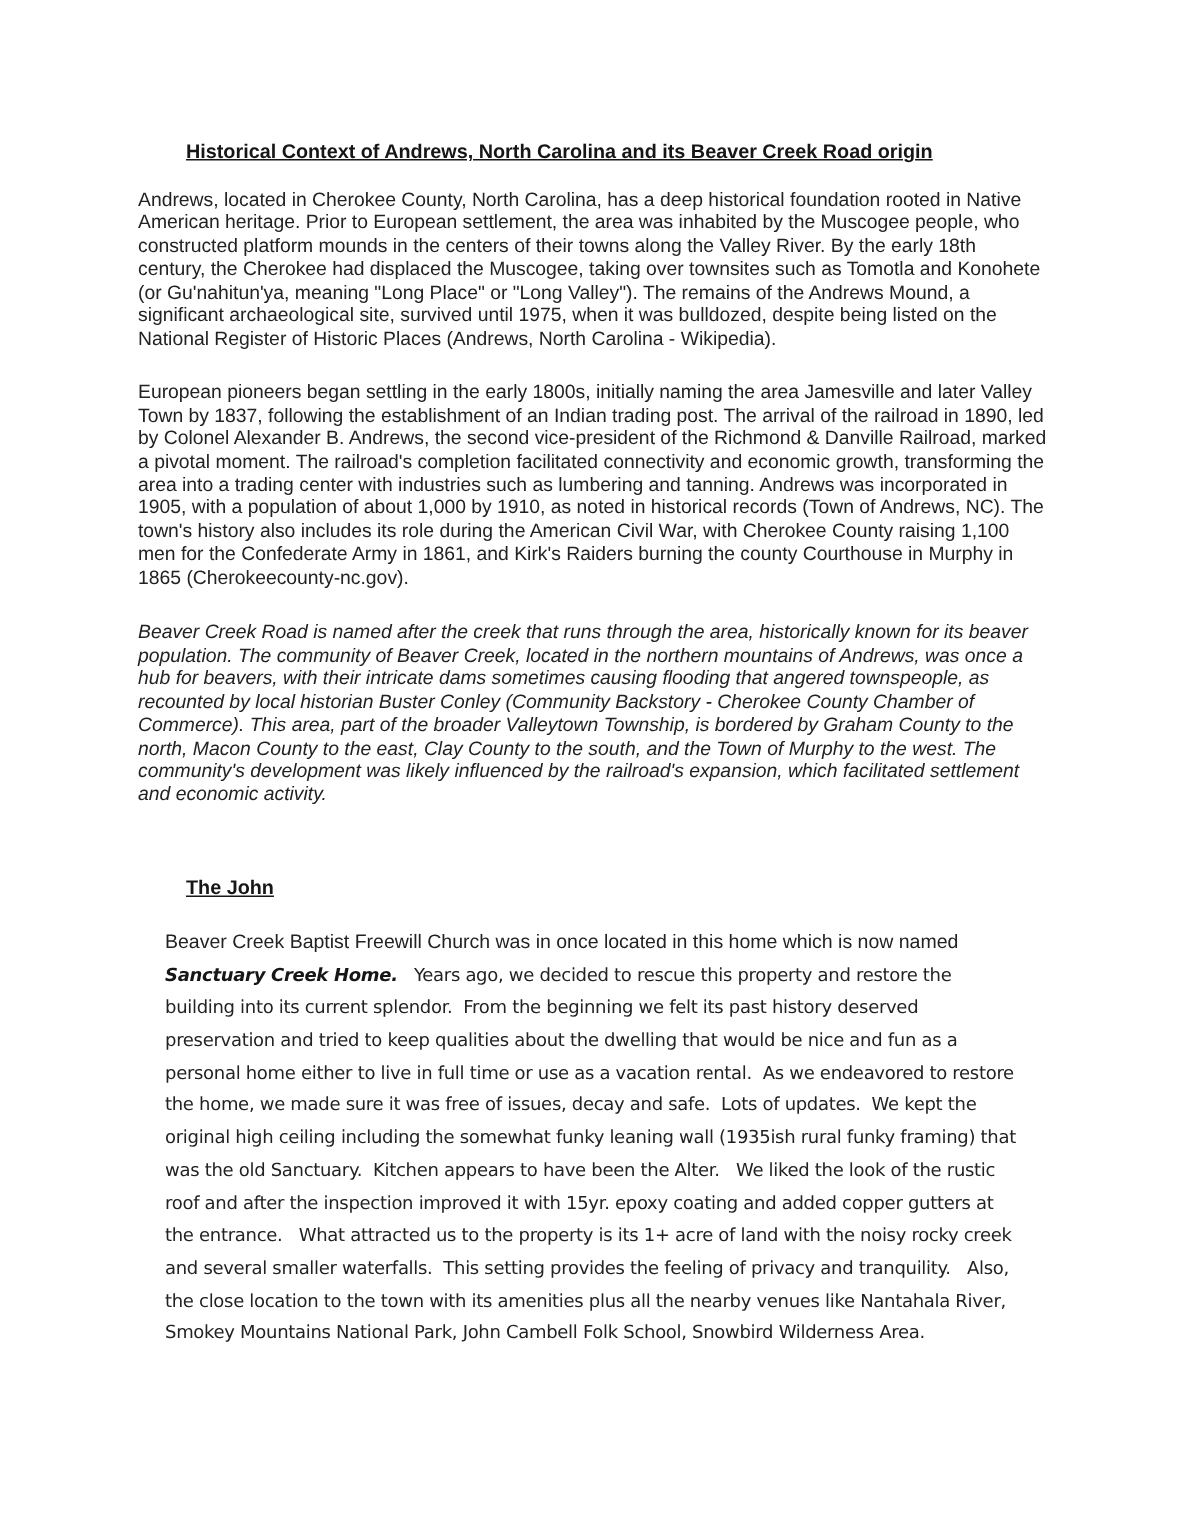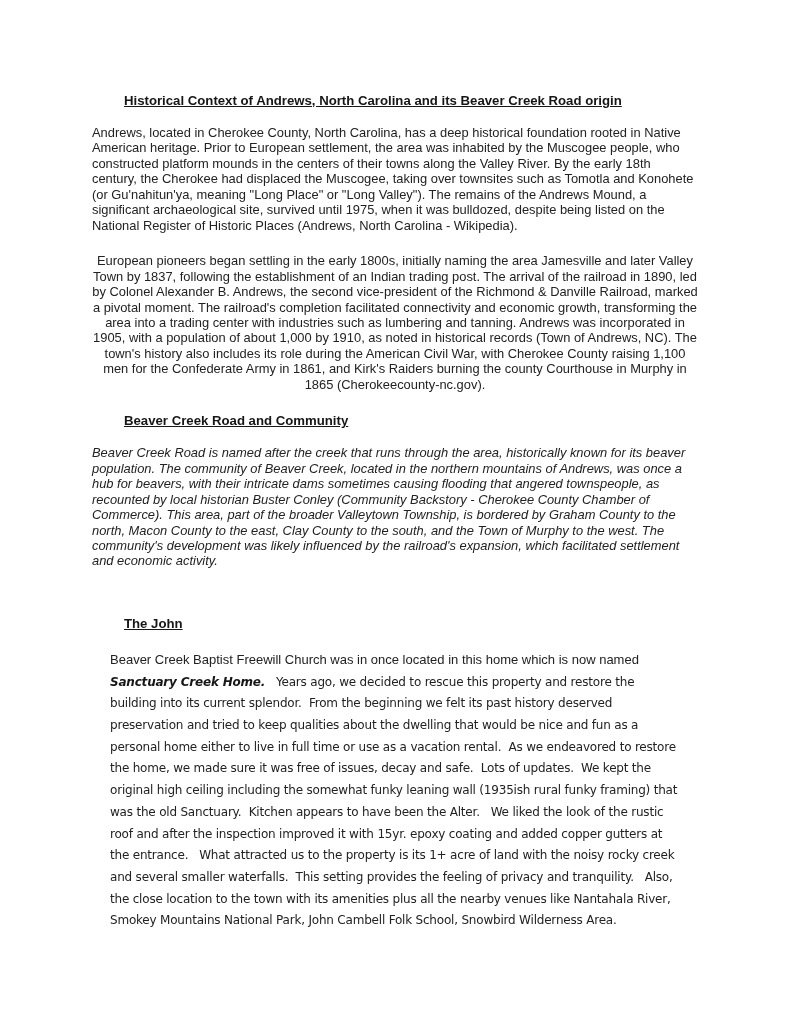--- a/index.html
+++ b/index.html
@@ -27,21 +27,21 @@
     margin: 0 0 17px 0;
     padding-left: 32px;
   }
   .body-para {
     font-family: "Liberation Sans", sans-serif;
     font-size: 12.9px;
     line-height: 15.45px;
     color: #222222;
     margin: 16px 0 20px 0;
   }
-  .body-para.p2 { margin-bottom: 21px; text-align: center; }
+  .body-para.p2 { margin-bottom: 21px; }
   .body-para.p3 { margin-bottom: 47px; font-style: italic; }
   .home-heading { margin-bottom: 15px; }
   .home-para {
     font-family: "DejaVu Sans", sans-serif;
     font-size: 12px;
     letter-spacing: -0.2px;
     line-height: 21.7px;
     color: #222222;
     margin: 18px;
     white-space: pre-wrap;
@@ -61,21 +61,20 @@
 <body>
 
 <div class="page">
 
   <h2 class="section-heading">Historical Context of Andrews, North Carolina and its Beaver Creek Road origin</h2>
 
   <p class="body-para p1">Andrews, located in Cherokee County, North Carolina, has a deep historical foundation rooted in Native American heritage. Prior to European settlement, the area was inhabited by the Muscogee people, who constructed platform mounds in the centers of their towns along the Valley River. By the early 18th century, the Cherokee had displaced the Muscogee, taking over townsites such as Tomotla and Konohete (or Gu'nahitun'ya, meaning "Long Place" or "Long Valley"). The remains of the Andrews Mound, a significant archaeological site, survived until 1975, when it was bulldozed, despite being listed on the National Register of Historic Places (Andrews, North Carolina - Wikipedia).</p>
 
   <p class="body-para p2">European pioneers began settling in the early 1800s, initially naming the area Jamesville and later Valley Town by 1837, following the establishment of an Indian trading post. The arrival of the railroad in 1890, led by Colonel Alexander B. Andrews, the second vice-president of the Richmond &amp; Danville Railroad, marked a pivotal moment. The railroad's completion facilitated connectivity and economic growth, transforming the area into a trading center with industries such as lumbering and tanning. Andrews was incorporated in 1905, with a population of about 1,000 by 1910, as noted in historical records (Town of Andrews, NC). The town's history also includes its role during the American Civil War, with Cherokee County raising 1,100 men for the Confederate Army in 1861, and Kirk's Raiders burning the county Courthouse in Murphy in 1865 (Cherokeecounty-nc.gov).</p>
 
-  <h2 class="section-heading">Beaver Creek Road and Community</h2>
 
   <p class="body-para p3">Beaver Creek Road is named after the creek that runs through the area, historically known for its beaver population. The community of Beaver Creek, located in the northern mountains of Andrews, was once a hub for beavers, with their intricate dams sometimes causing flooding that angered townspeople, as recounted by local historian Buster Conley (Community Backstory - Cherokee County Chamber of Commerce). This area, part of the broader Valleytown Township, is bordered by Graham County to the north, Macon County to the east, Clay County to the south, and the Town of Murphy to the west. The community's development was likely influenced by the railroad's expansion, which facilitated settlement and economic activity.</p>
 
   <h2 class="section-heading home-heading">The John</h2>
 
   <p class="home-para"><span class="intro">Beaver Creek Baptist Freewill Church was in once located in this home which is now named </span><span class="home-name">Sanctuary Creek Home.</span><span class="rest">   Years ago, we decided to rescue this property and restore the building into its current splendor.  From the beginning we felt its past history deserved preservation and tried to keep qualities about the dwelling that would be nice and fun as a personal home either to live in full time or use as a vacation rental.  As we endeavored to restore the home, we made sure it was free of issues, decay and safe.  Lots of updates.  We kept the original high ceiling including the somewhat funky leaning wall (1935ish rural funky framing) that was the old Sanctuary.  Kitchen appears to have been the Alter.   We liked the look of the rustic roof and after the inspection improved it with 15yr. epoxy coating and added copper gutters at the entrance.   What attracted us to the property is its 1+ acre of land with the noisy rocky creek and several smaller waterfalls.  This setting provides the feeling of privacy and tranquility.   Also, the close location to the town with its amenities plus all the nearby venues like Nantahala River, Smokey Mountains National Park, John Cambell Folk School, Snowbird Wilderness Area.</span></p>
 
 </div>
 
 </body></html>

